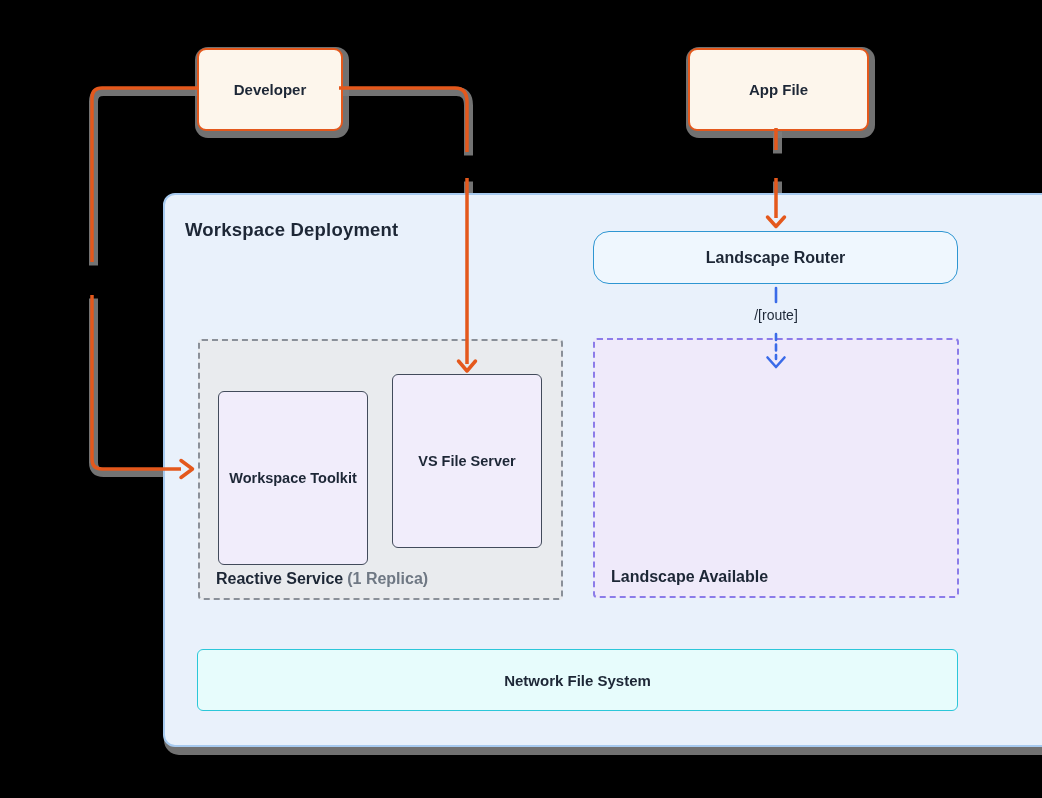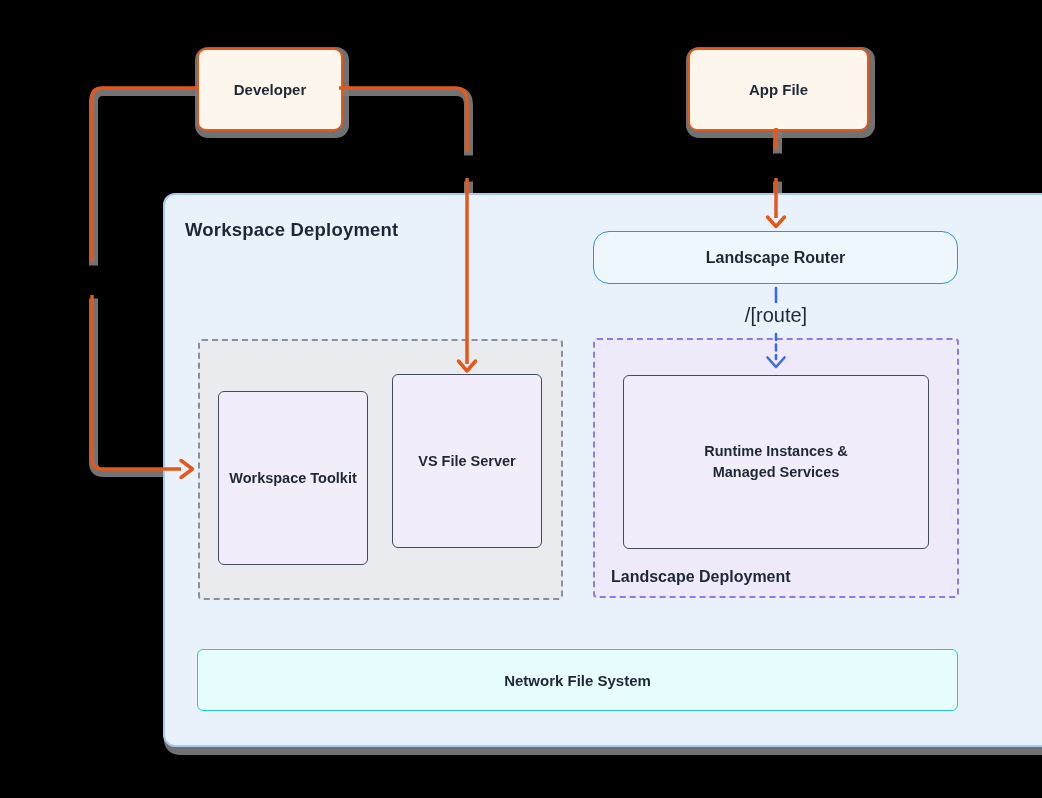--- a/index.html
+++ b/index.html
@@ -35,21 +35,21 @@
   }
   #router {
     position:absolute; box-sizing:border-box;
     left:428px; top:36px; width:365px; height:53px;
     background:var(--router_bg); border:1.6px solid var(--router_border); border-radius:16px;
     display:flex; align-items:center; justify-content:center;
     font-size:16px; font-weight:700; color:var(--text_dark);
   }
   #route-label {
     position:absolute; left:531px; top:110px; width:160px; height:20px;
-    text-align:center; font-size:20px; line-height:20px; color:var(--text_dark);
+    text-align:center; font-size:14px; line-height:20px; color:var(--text_dark);
   }
   .group {
     position:absolute; box-sizing:border-box; border-radius:4px;
   }
   #reactive {
     left:33px; top:144px; width:365px; height:261px;
     background:var(--reactive_bg); border:2px dashed var(--gray_dash);
   }
   #landscape {
     left:428px; top:143px; width:366px; height:260px;
@@ -107,31 +107,28 @@
 
     <div id="route-label">/[route]</div>
 
     <div class="group" id="reactive">
       <div class="inner-box" id="toolkit">
         <span>Workspace Toolkit</span>
       </div>
       <div class="inner-box" id="vscode">
         <span>VS File Server</span>
       </div>
+      <div class="group-label">
+        <span class="strong">Reactive Service</span><span class="muted">(1 Replica)</span>
+      </div>
     </div>
 
     <div class="group" id="landscape">
-      <div class="inner-box" id="runtime">
-        <div>
-          <div>Runtime Instances &amp;</div>
-          <div>Managed Services</div>
-        </div>
-      </div>
       <div class="group-label">
-        <span class="strong">Landscape Deployment</span>
+        <span class="strong">Landscape Available</span>
       </div>
     </div>
 
     <div id="nfs">
       <div class="nfs-title">Network File System</div>
     </div>
   </div>
 
   <svg class="layer line-layer" width="1042" height="798" viewBox="0 0 1042 798">
     <g stroke="#E4581C" stroke-width="3.5" fill="none" stroke-linejoin="round" stroke-linecap="butt">

